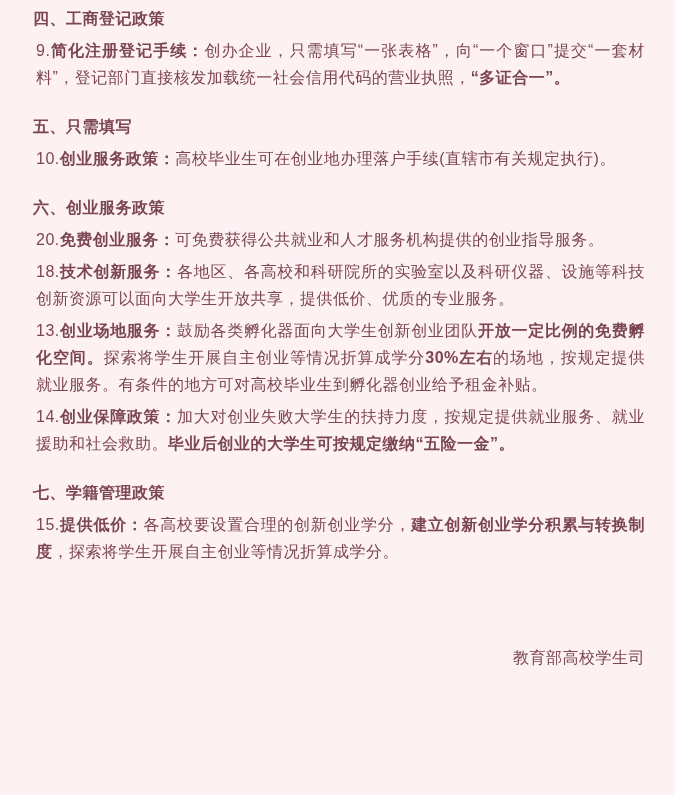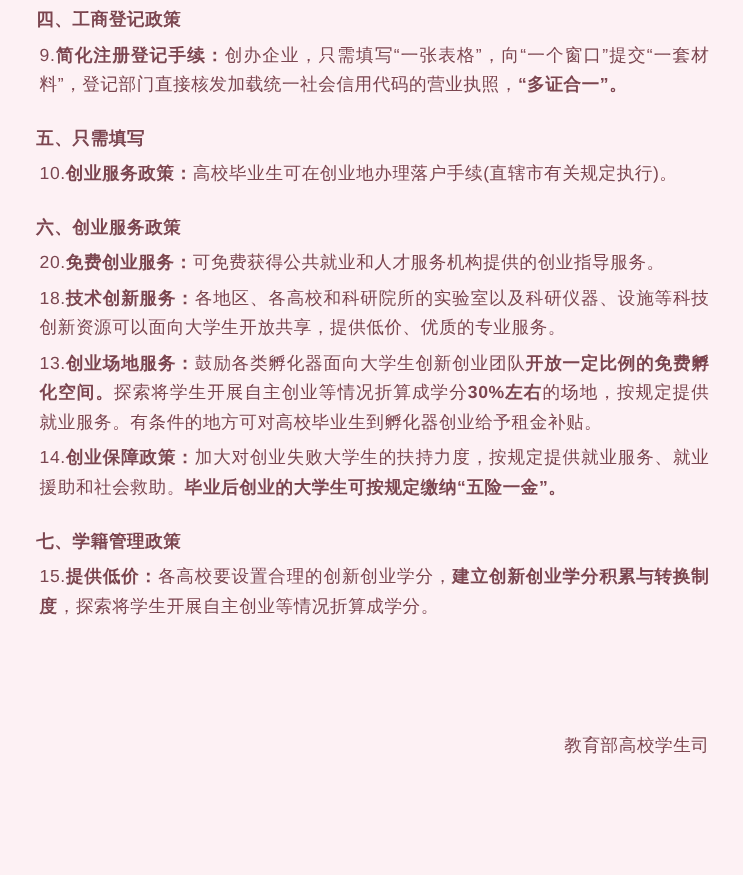--- a/index.html
+++ b/index.html
@@ -35,21 +35,21 @@
   .para {
     margin: 5px 0 0 3px;
     line-height: 27px;
     letter-spacing: 0.5px;
     text-align: justify;
   }
   .run-bold {
     font-weight: 700;
   }
   .signature {
-    margin-top: 100px;
+    margin-top: 79px;
     text-align: right;
   }
   .sig-line {
     line-height: 28px;
     letter-spacing: 0.5px;
   }
 </style>
 </head>
 <body>
 

